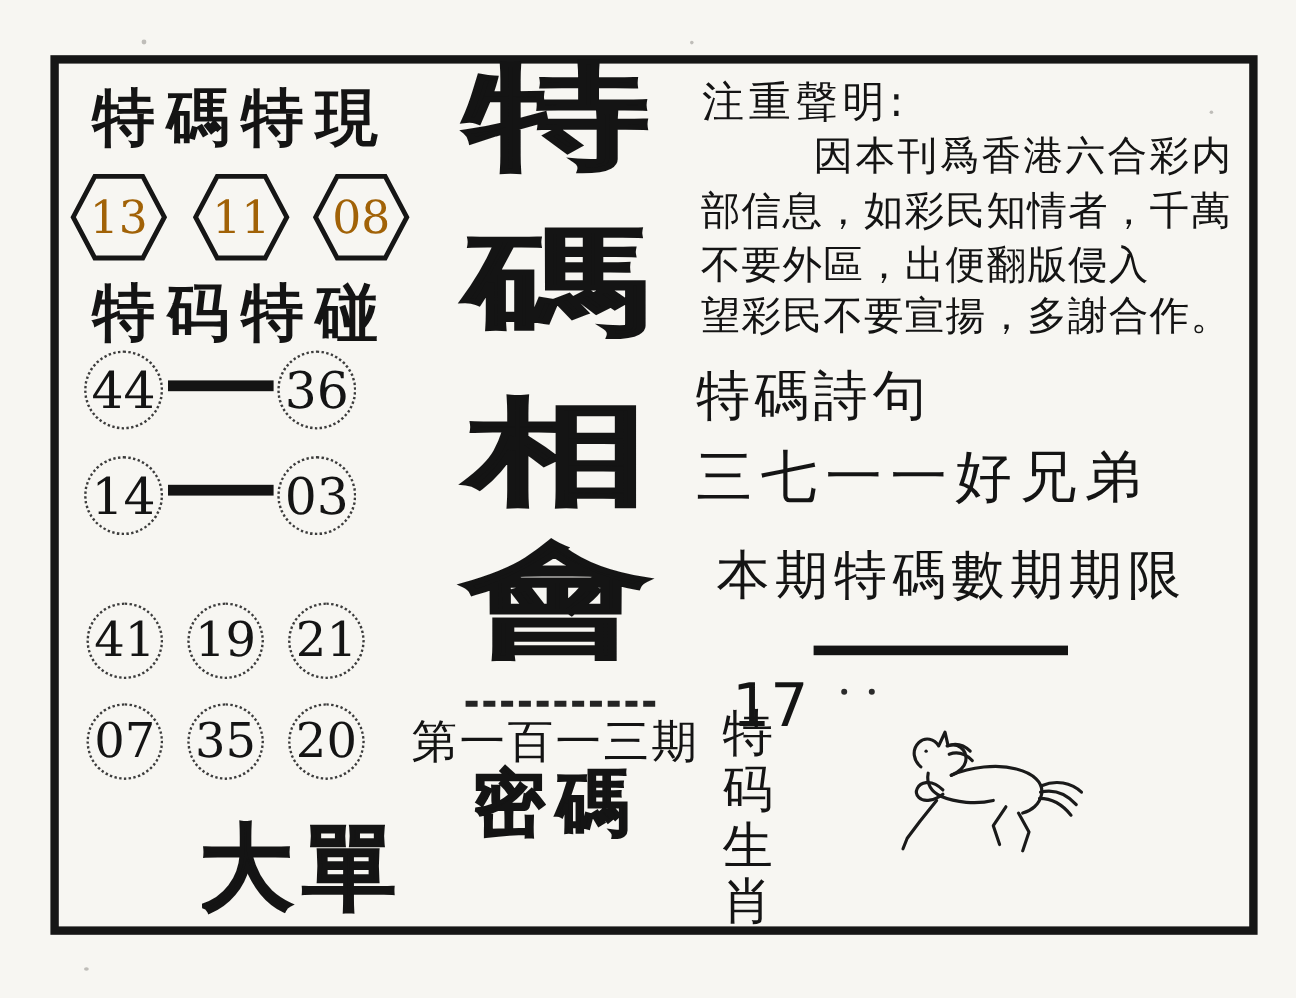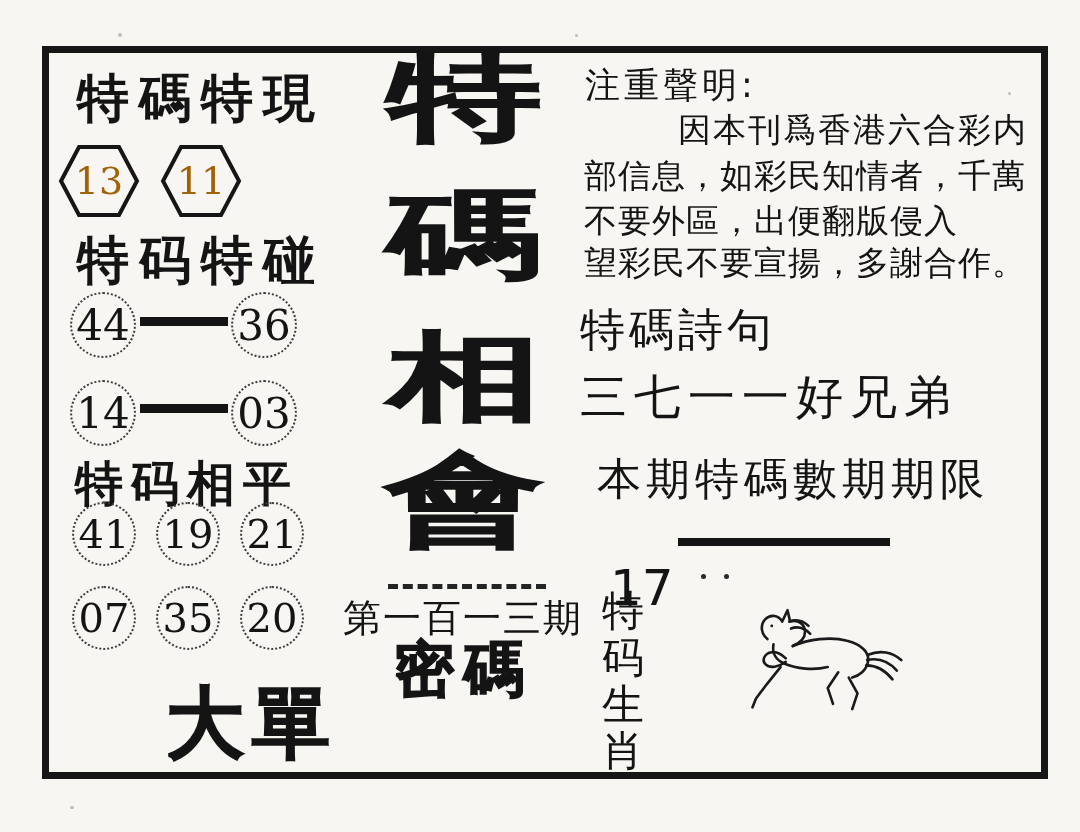--- a/index.html
+++ b/index.html
@@ -64,32 +64,37 @@
       <polygon points="21,3 61,3 79,37 61,71 21,71 3,37" fill="none" stroke="#161616" stroke-width="4"></polygon>
     </svg>
     <span class="hexnum">13</span>
   </div>
   <div class="hexwrap" style="left:160px;top:144px;">
     <svg width="82" height="74" viewBox="0 0 82 74">
       <polygon points="21,3 61,3 79,37 61,71 21,71 3,37" fill="none" stroke="#161616" stroke-width="4"></polygon>
     </svg>
     <span class="hexnum">11</span>
   </div>
+  <div class="hexwrap" style="left:260px;top:144px;">
+    <svg width="82" height="74" viewBox="0 0 82 74">
+      <polygon points="21,3 61,3 79,37 61,71 21,71 3,37" fill="none" stroke="#161616" stroke-width="4"></polygon>
+    </svg>
+    <span class="hexnum">08</span>
+  </div>
 
   <div class="t brush" style="left:77px;top:226px;font-size:52px;letter-spacing:10px;">特码特碰</div>
 
   <div class="circle big" style="left:70px;top:292px;">44</div>
   <div class="bar" style="left:140px;top:317px;width:88px;height:9px;"></div>
   <div class="circle big" style="left:231px;top:292px;">36</div>
 
   <div class="circle big" style="left:70px;top:380px;">14</div>
   <div class="bar" style="left:140px;top:404px;width:88px;height:9px;"></div>
   <div class="circle big" style="left:231px;top:380px;">03</div>
 
-  <div class="t brush" style="left:75px;top:452px;font-size:48px;letter-spacing:8px;">特码相平</div>
 
   <div class="circle small" style="left:72px;top:502px;">41</div>
   <div class="circle small" style="left:156px;top:502px;">19</div>
   <div class="circle small" style="left:240px;top:502px;">21</div>
 
   <div class="circle small" style="left:72px;top:586px;">07</div>
   <div class="circle small" style="left:156px;top:586px;">35</div>
   <div class="circle small" style="left:240px;top:586px;">20</div>
 
   <div class="t heavy" style="left:166px;top:672px;font-size:78px;letter-spacing:8px;">大單</div>

